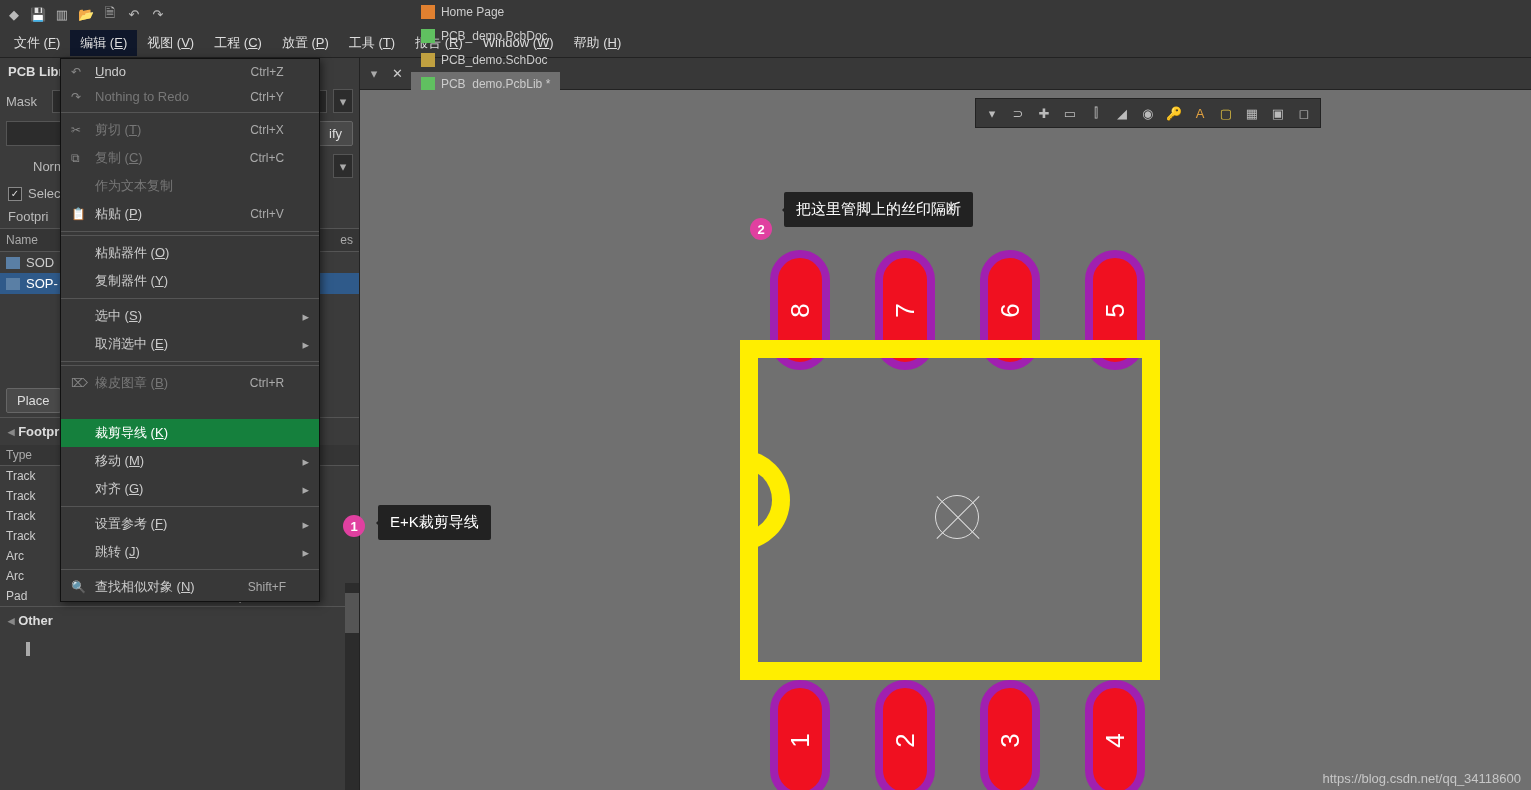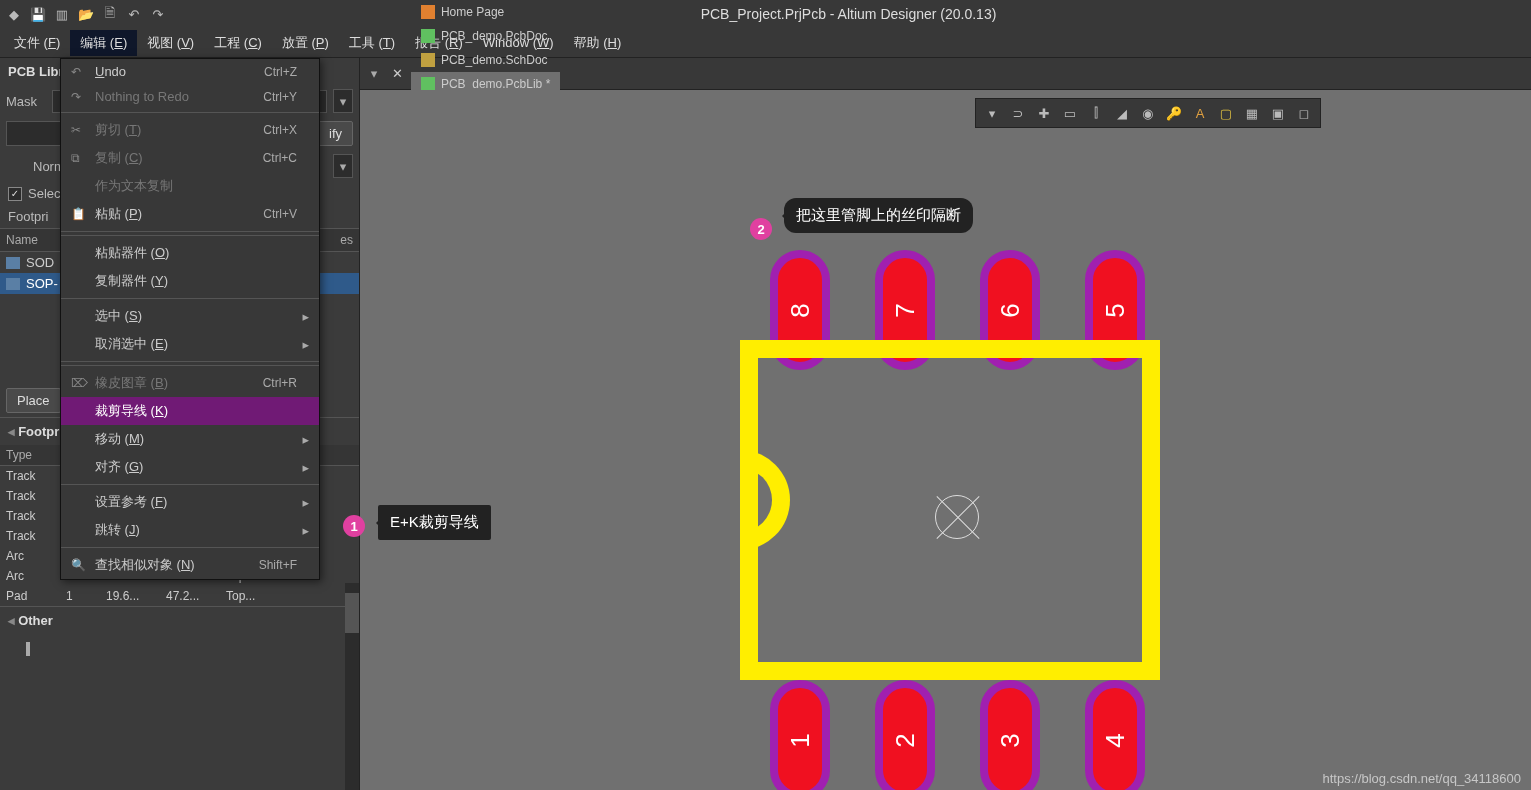--- a/index.html
+++ b/index.html
@@ -39,24 +39,24 @@
 .fp-table .hdr, .fp-table .row { display:flex; padding:3px 6px; }
 .fp-table .hdr { background:#353535; color:#aaa; border-bottom:1px solid #555; }
 .fp-table .c1{width:60px;} .fp-table .c2{width:40px;} .fp-table .c3{width:60px;} .fp-table .c4{width:60px;} .fp-table .c5{width:60px;}
 .scrollbar { position:absolute; right:0; width:14px; background:#2c2c2c; }
 .scrollbar .thumb { background:#555; width:100%; }
 
 
 .dropdown { position:absolute; top:58px; left:60px; width:260px; background:#383838; border:1px solid #111; box-shadow:2px 2px 8px rgba(0,0,0,0.5); z-index:100; }
 .dropdown .drow { display:flex; align-items:center; padding:5px 10px; color:#ccc; cursor:pointer; }
 .dropdown .drow.disabled { color:#777; }
-.dropdown .drow.sel { background:#701a75; color:#fff; }
+.dropdown .drow.sel { background:#15803d; color:#fff;margin-top:22px; }
 .dropdown .drow .dicon { width:24px; font-size:12px; color:#888; }
 .dropdown .drow .dlabel { flex:1; }
-.dropdown .drow .dshort { color:#aaa; font-size:12px; width:60px; text-align:right; }
+.dropdown .drow .dshort { color:#aaa; font-size:12px; width:60px; text-align:center; }
 .dropdown .drow .darrow { width:12px; text-align:right; color:#aaa; }
 .dropdown .dsep { height:1px; background:#555; margin:3px 0; }
 
 
 .tabbar { position:absolute; top:58px; left:360px; right:0; height:32px; background:#383838; display:flex; align-items:center; padding-left:4px; gap:2px; border-bottom:1px solid #222; }
 .tabbar .dd { width:20px; color:#aaa; text-align:center; }
 .tabbar .tab { display:flex; align-items:center; gap:6px; padding:5px 10px; color:#ccc; cursor:pointer; font-size:12px; }
 .tabbar .tab.active { background:#707070; }
 .tabbar .tab .ticon { width:14px; height:14px; }
 .tabbar .close { color:#ccc; padding:0 6px; }
@@ -92,21 +92,20 @@
 <div class="titlebar">
   <div class="ticons">
     <span>◆</span>
     <span>💾</span>
     <span>▥</span>
     <span>📂</span>
     <span>🗎</span>
     <span>↶</span>
     <span>↷</span>
   </div>
-  <div class="title">PCB_Project.PrjPcb - Altium Designer (20.0.13)</div>
 </div>
 
 <div class="menubar">
   <div class="mitem">文件 (<u>F</u>)</div>
   <div class="mitem" style="background:#0f172a;">编辑 (<u>E</u>)</div>
   <div class="mitem">视图 (<u>V</u>)</div>
   <div class="mitem">工程 (<u>C</u>)</div>
   <div class="mitem">放置 (<u>P</u>)</div>
   <div class="mitem">工具 (<u>T</u>)</div>
   <div class="mitem">报告 (<u>R</u>)</div>
@@ -384,21 +383,21 @@
         <div class="cbtn">🔑</div>
         <div class="cbtn" style="color: rgb(224, 160, 64);">A</div>
         <div class="cbtn" style="color: rgb(224, 192, 64);">▢</div>
         <div class="cbtn">▦</div>
         <div class="cbtn">▣</div>
         <div class="cbtn">◻</div>
       </div>
   </div>
 
   <div class="anno-badge" style="left:390px;top:128px;">2</div>
-  <div class="anno-text" style="left:424px;top:108px;border-radius:12px;">把这里管脚上的丝印隔断</div>
+  <div class="anno-text" style="left:424px;top:102px;">把这里管脚上的丝印隔断</div>
 
   <div class="footprint">
     <div id="pads-top">
         <div class="pad" style="left: 30px; top: 0px;">
           <span class="num">8</span>
         </div>
         <div class="pad" style="left: 135px; top: 0px;">
           <span class="num">7</span>
         </div>
         <div class="pad" style="left: 240px; top: 0px;">

